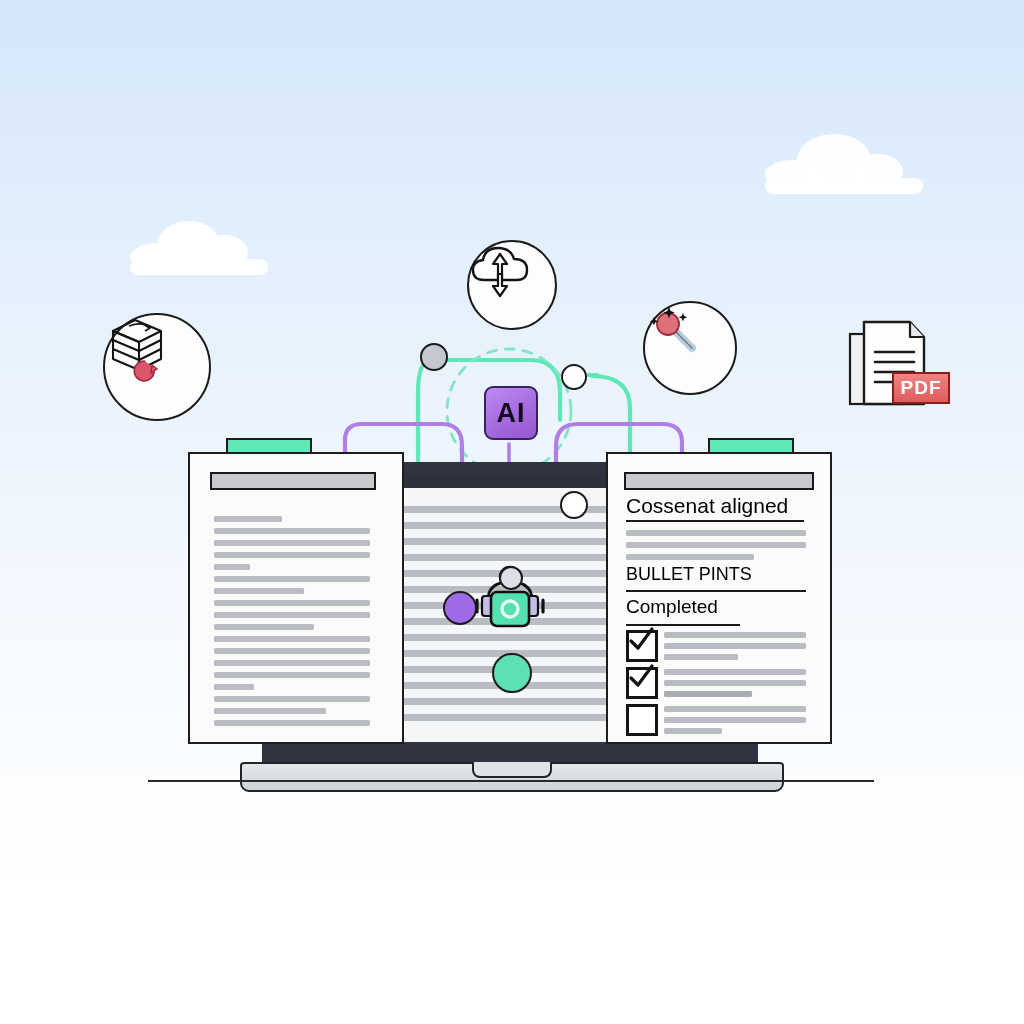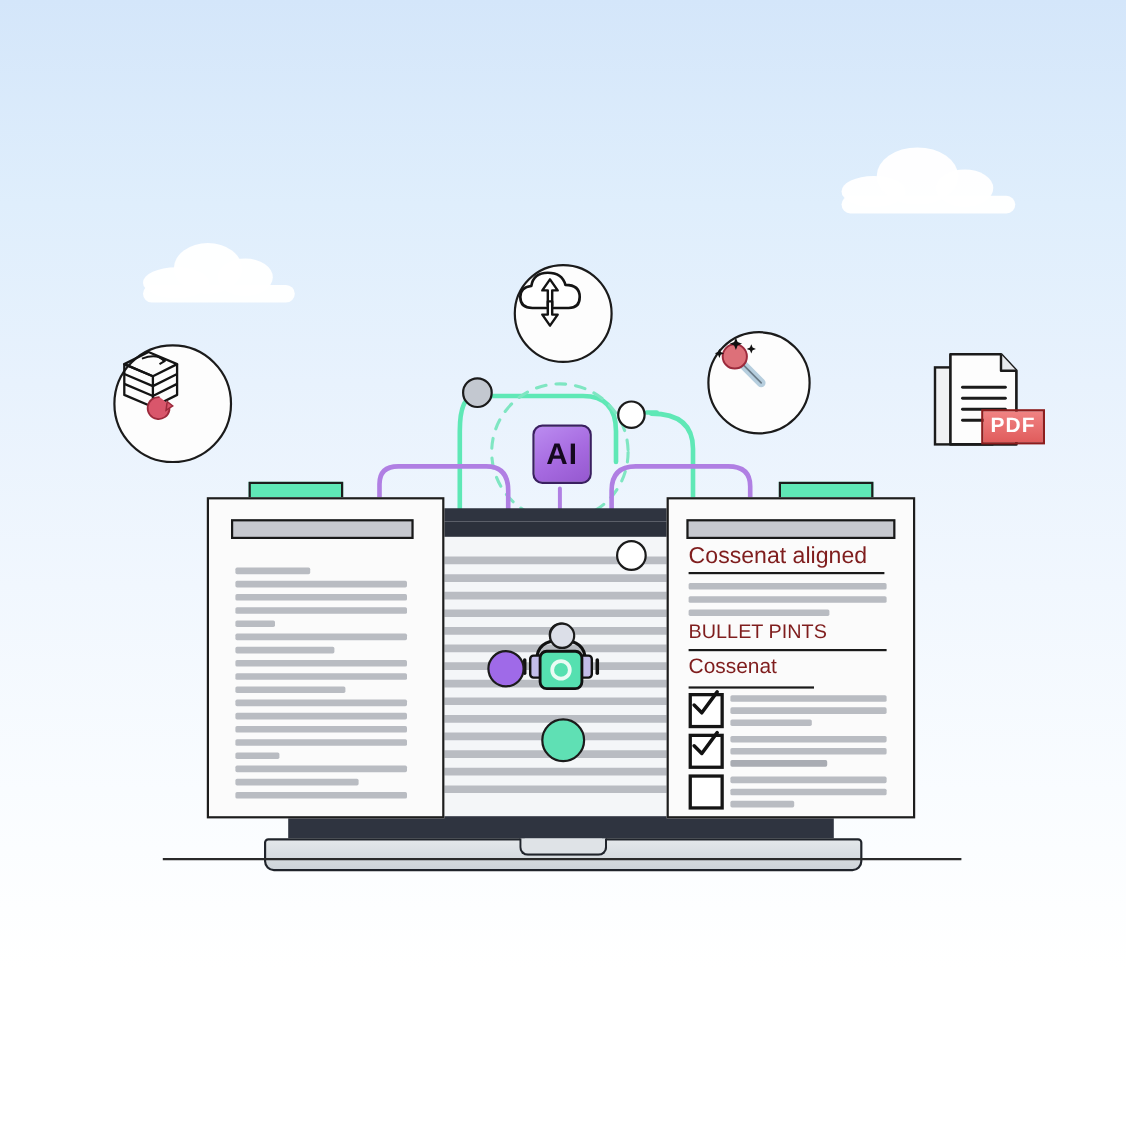--- a/index.html
+++ b/index.html
@@ -29,21 +29,21 @@
   .doc{
     position:absolute;background:#fbfbfb;border:2.6px solid #1d1d1d;
   }
   .doc-tab{
     position:absolute;background:#5fe8b6;border:2.4px solid #1d1d1d;
   }
   .hdrbar{position:absolute;background:#c7c9cf;border:2.6px solid #191919;}
   .line{position:absolute;background:#b9bcc2;border-radius:1.5px;}
   .line.dark{background:#a9acb3;}
   .rtext{
-    position:absolute;color:#7f1d1d;font-family:"Liberation Sans",sans-serif;
+    position:absolute;color:#000000;font-family:"Liberation Sans",sans-serif;
     white-space:nowrap;
   }
   .uline{position:absolute;background:#1a1a1a;}
   .cbox{position:absolute;border:3px solid #141414;background:#ffffff;}
   
   .lid{position:absolute;background:#2f3440;border-radius:5px 5px 0 0;}
   .screen{position:absolute;background:#f4f6f8;}
   .topbar{position:absolute;background:#2c313c;}
   .base{
     position:absolute;background:linear-gradient(180deg,#e3e7ea 0%,#ced4d9 100%);
@@ -227,21 +227,21 @@
     <div class="rtext" style="left:18px;top:40px;font-size:21px;">Cossenat aligned</div>
     <div class="uline" style="left:18px;top:66px;width:178px;height:2.4px;"></div>
 
     <div class="line" style="left:18px;top:76px;width:180px;height:6px;"></div>
     <div class="line" style="left:18px;top:88px;width:180px;height:6px;"></div>
     <div class="line" style="left:18px;top:100px;width:128px;height:6px;"></div>
 
     <div class="rtext" style="left:18px;top:110px;font-size:18px;">BULLET PINTS</div>
     <div class="uline" style="left:18px;top:136px;width:180px;height:2.4px;"></div>
 
-    <div class="rtext" style="left:18px;top:142px;font-size:19px;">Cossenat</div>
+    <div class="rtext" style="left:18px;top:142px;font-size:19px;">Completed</div>
     <div class="uline" style="left:18px;top:170px;width:114px;height:2.4px;"></div>
 
     <div>
       <div class="cbox" style="left:18px;top:176px;width:26px;height:26px;"></div>
       <svg width="34" height="30" style="left:16px;top:170px;">
         <path d="M7,17 L14,24 L28,5" fill="none" stroke="#111" stroke-width="3.2" stroke-linecap="round" stroke-linejoin="round"></path>
       </svg>
       <div class="line" style="left:56px;top:178px;width:142px;height:6px;"></div>
       <div class="line" style="left:56px;top:189px;width:142px;height:6px;"></div>
       <div class="line" style="left:56px;top:200px;width:74px;height:6px;"></div>

